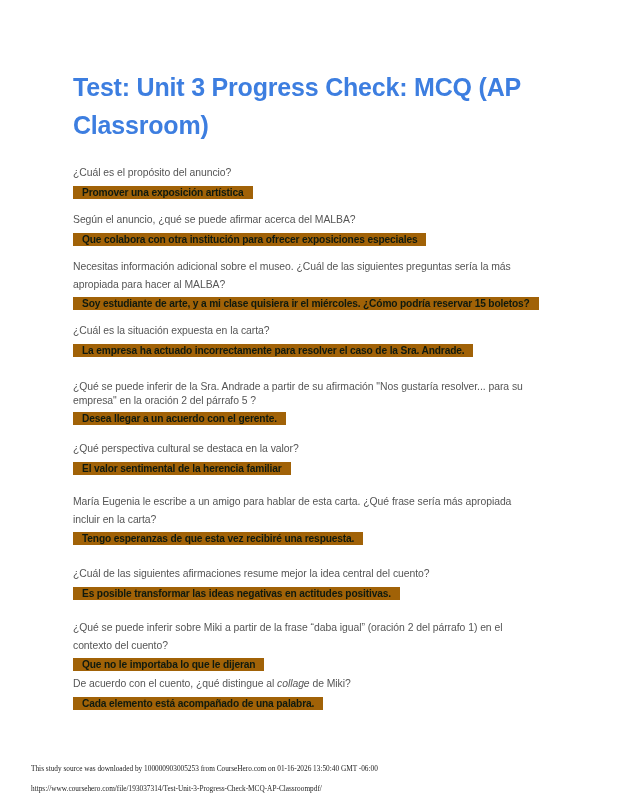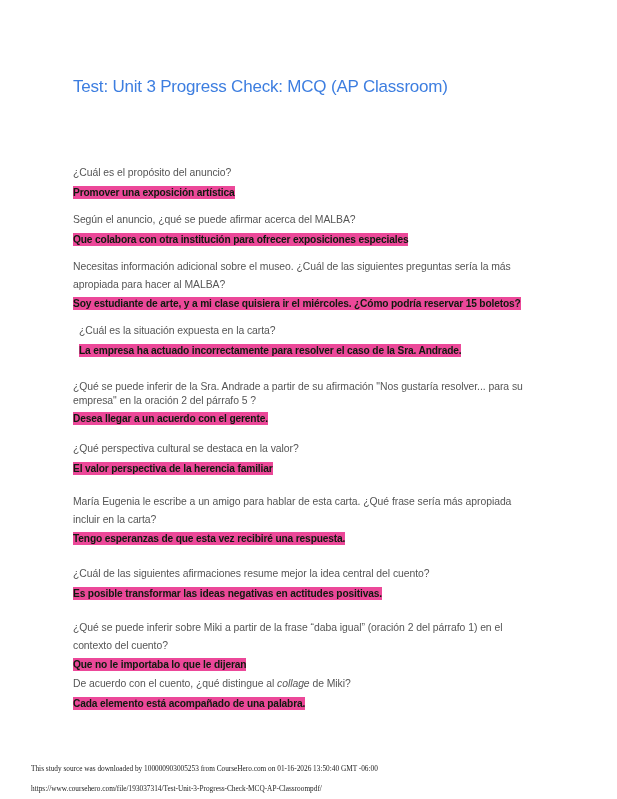--- a/index.html
+++ b/index.html
@@ -14,22 +14,22 @@
       overflow: hidden;
       font-family: "Liberation Sans", sans-serif;
     }
     .page-title {
       position: absolute;
       left: 73px;
       top: 68px;
       width: 460px;
       margin: 0;
       font-family: "Liberation Sans", sans-serif;
-      font-weight: normal;
-      font-size: 17px;
+      font-weight: bold;
+      font-size: 25px;
       line-height: 38px;
       color: #3d7ee0;
       letter-spacing: -0.2px;
     }
     .qa {
       position: absolute;
       left: 73px;
       width: 470px;
     }
     .question {
@@ -38,26 +38,26 @@
       color: #555555;
       margin: 0;
       letter-spacing: -0.05px;
     }
     .question.tight {
       line-height: 13px;
     }
     .answer {
       display: inline-block;
       margin-top: 2px;
-      background: #ec4899;
+      background: #a16207;
       color: #0f1a0f;
       font-weight: bold;
       font-size: 10.2px;
       line-height: 13px;
-      padding: 0 0;
+      padding: 0 9px;
       letter-spacing: -0.15px;
       white-space: nowrap;
     }
     .footer {
       position: absolute;
       left: 31px;
       font-family: "Liberation Serif", serif;
       font-size: 7.3px;
       color: #222222;
       white-space: nowrap;
@@ -77,33 +77,33 @@
 <div class="qa" style="top:211px;">
   <p class="question">Según el anuncio, ¿qué se puede afirmar acerca del MALBA?</p>
   <span class="answer">Que colabora con otra institución para ofrecer exposiciones especiales</span>
 </div>
 
 <div class="qa" style="top:258px; width:480px;">
   <p class="question">Necesitas información adicional sobre el museo. ¿Cuál de las siguientes preguntas sería la más apropiada para hacer al MALBA?</p>
   <span class="answer">Soy estudiante de arte, y a mi clase quisiera ir el miércoles. ¿Cómo podría reservar 15 boletos?</span>
 </div>
 
-<div class="qa" style="top:322px;margin-left:6px;">
+<div class="qa" style="top:322px;">
   <p class="question">¿Cuál es la situación expuesta en la carta?</p>
   <span class="answer">La empresa ha actuado incorrectamente para resolver el caso de la Sra. Andrade.</span>
 </div>
 
 <div class="qa" style="top:380px; width:480px;">
   <p class="question tight" style="line-height:14px;">¿Qué se puede inferir de la Sra. Andrade a partir de su afirmación "Nos gustaría resolver... para su empresa" en la oración 2 del párrafo 5 ?</p>
   <span class="answer" style="margin-top:1px;">Desea llegar a un acuerdo con el gerente.</span>
 </div>
 
 <div class="qa" style="top:440px;">
   <p class="question">¿Qué perspectiva cultural se destaca en la valor?</p>
-  <span class="answer">El valor perspectiva de la herencia familiar</span>
+  <span class="answer">El valor sentimental de la herencia familiar</span>
 </div>
 
 <div class="qa" style="top:493px; width:460px;">
   <p class="question">María Eugenia le escribe a un amigo para hablar de esta carta. ¿Qué frase sería más apropiada incluir en la carta?</p>
   <span class="answer">Tengo esperanzas de que esta vez recibiré una respuesta.</span>
 </div>
 
 <div class="qa" style="top:565px;">
   <p class="question">¿Cuál de las siguientes afirmaciones resume mejor la idea central del cuento?</p>
   <span class="answer">Es posible transformar las ideas negativas en actitudes positivas.</span>

